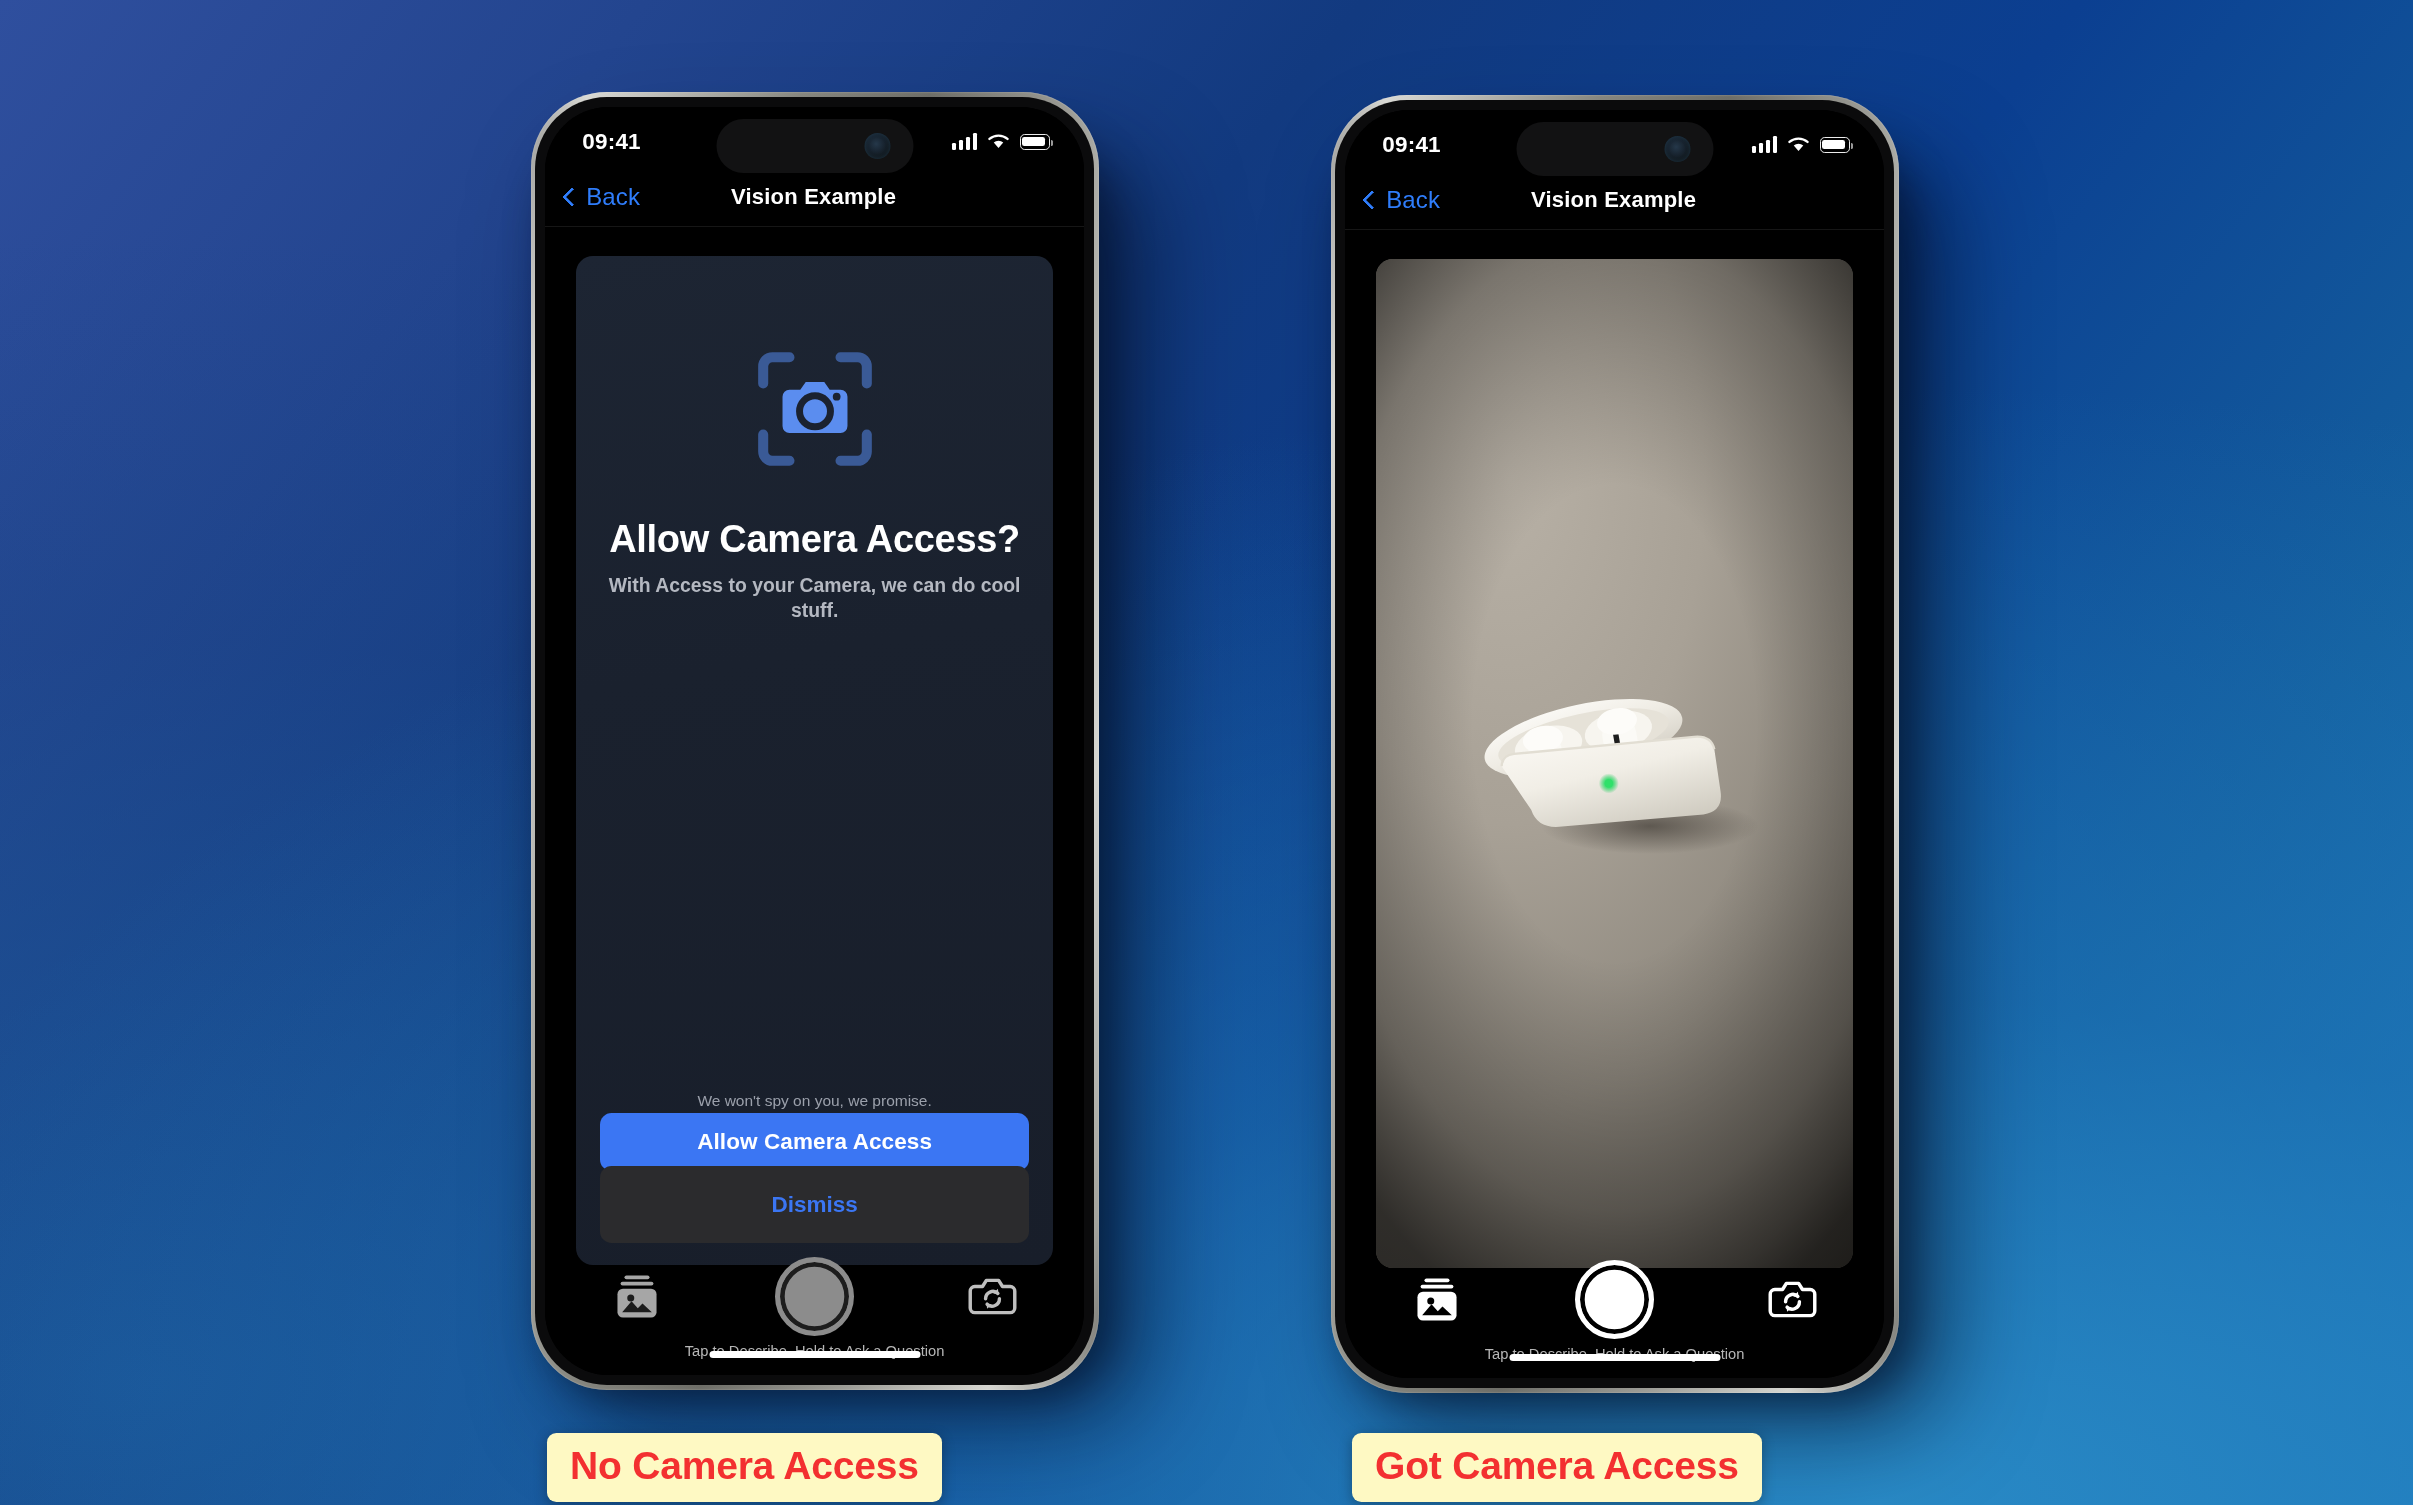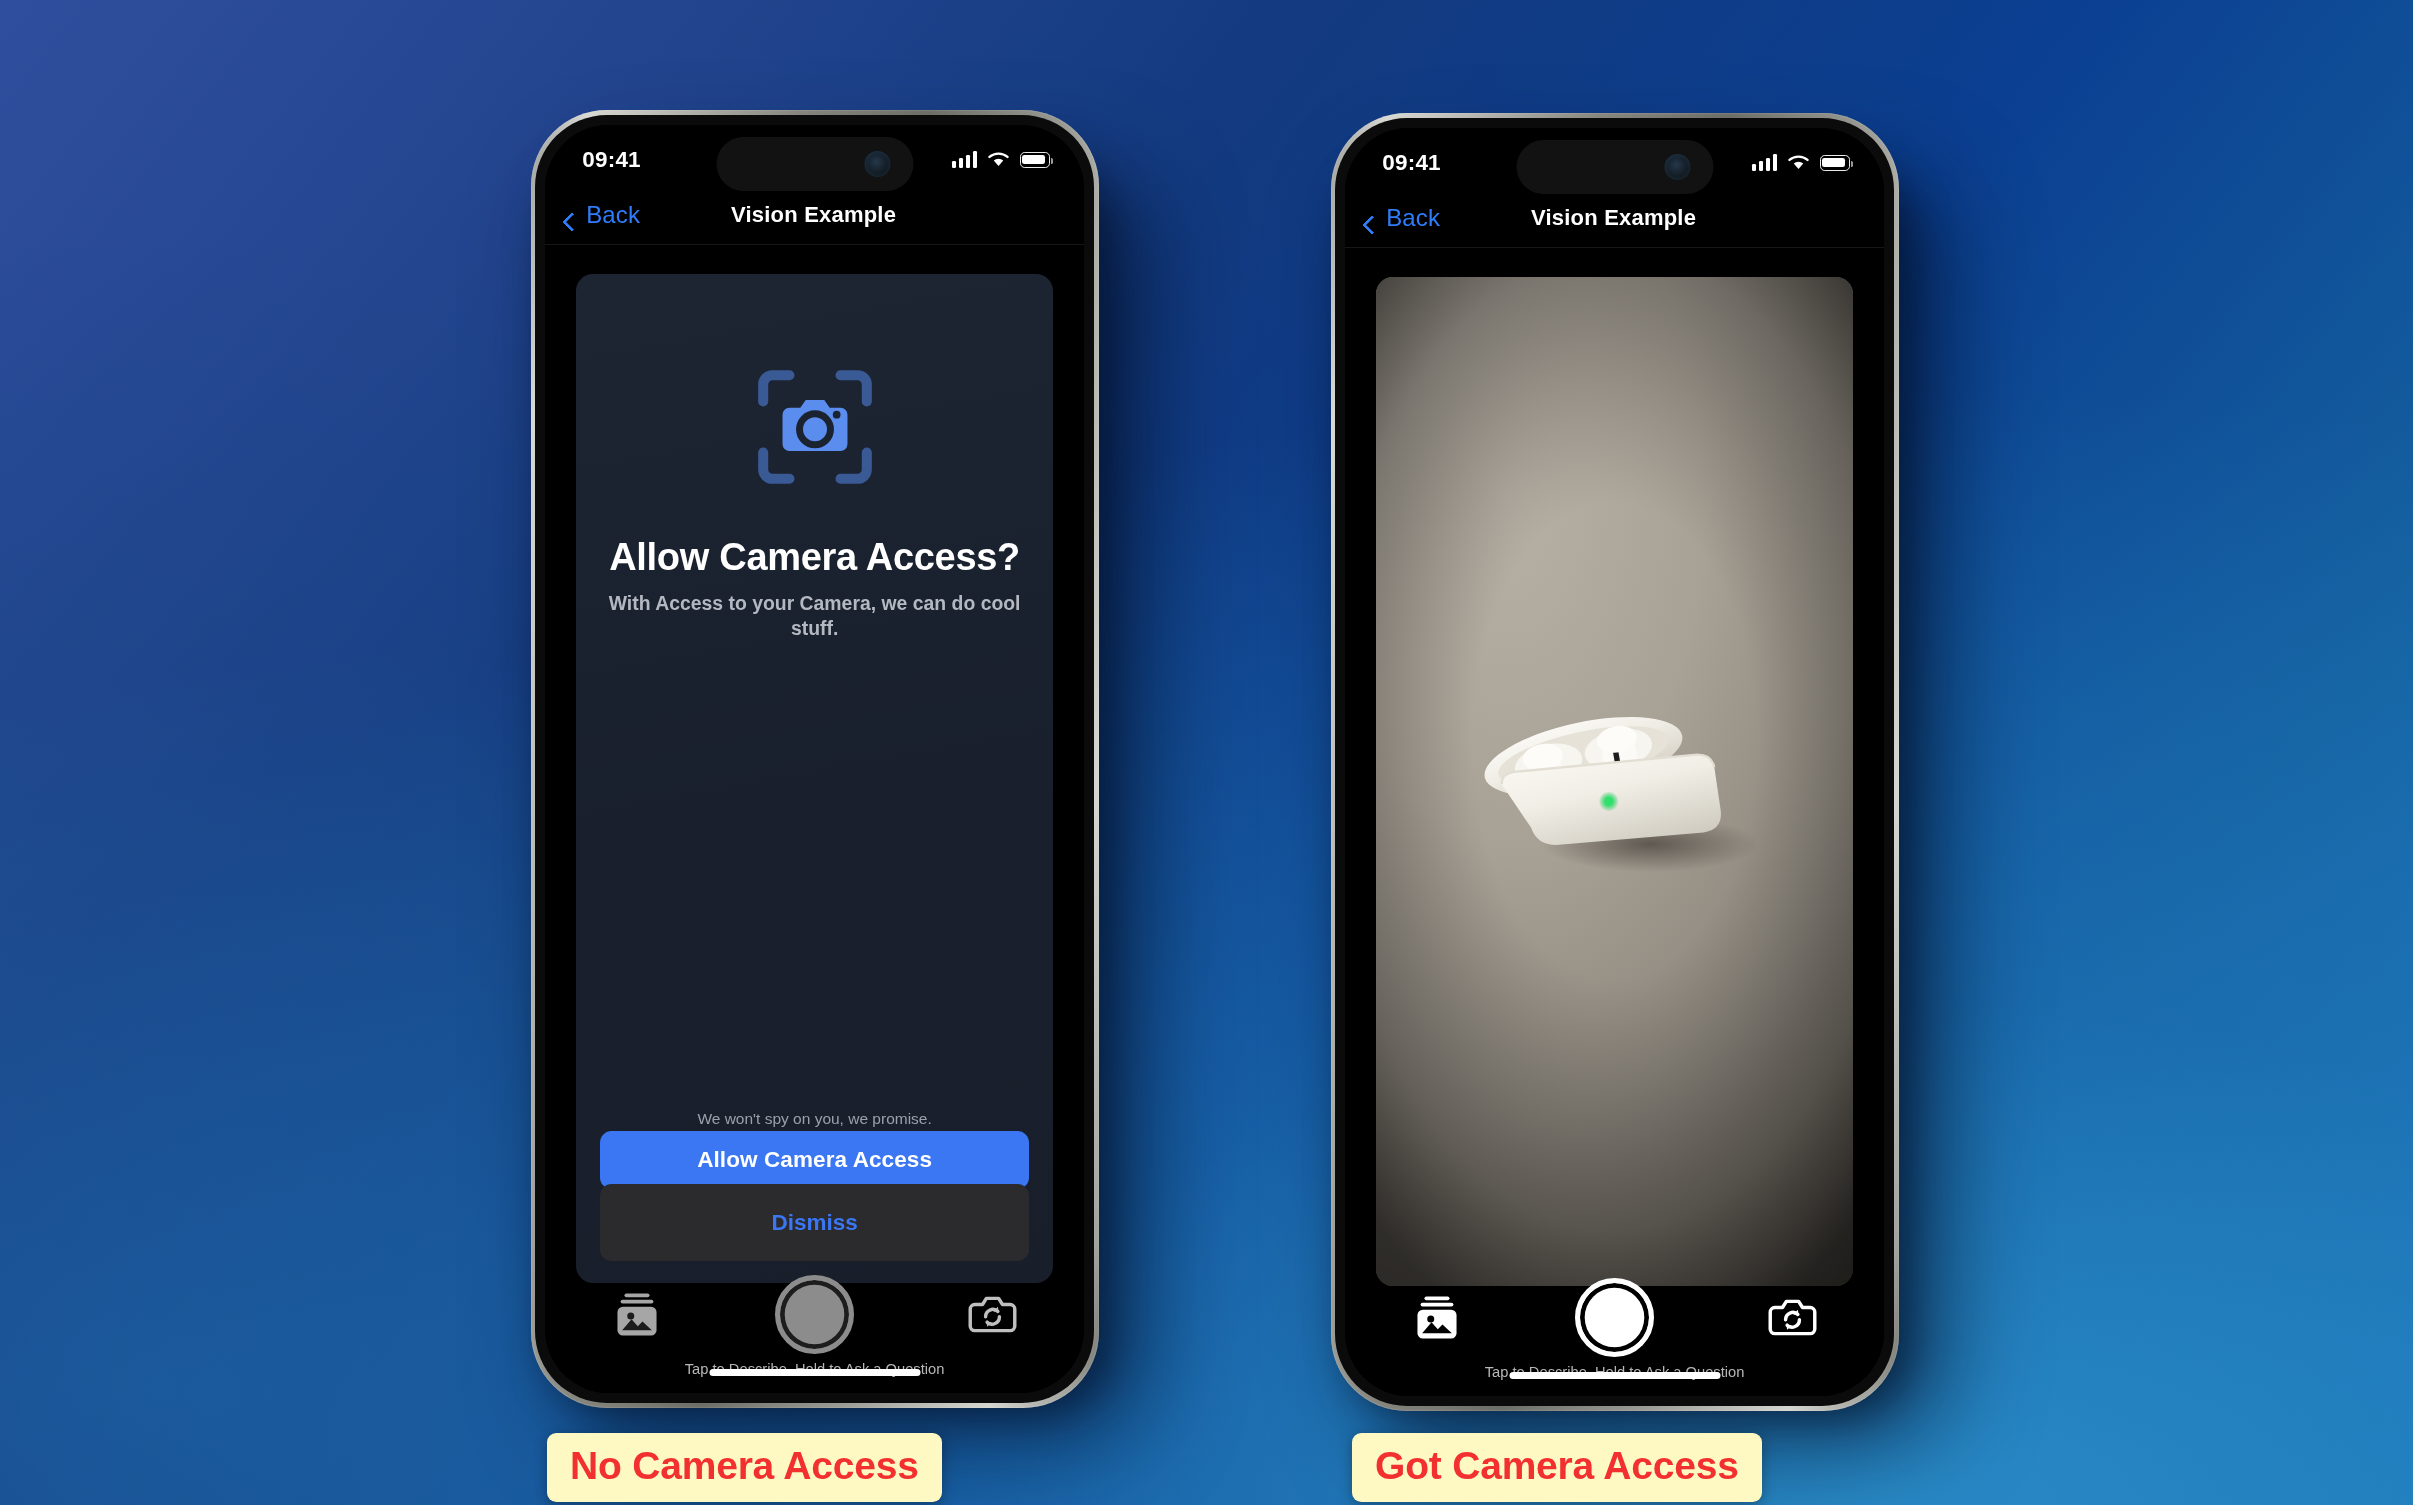--- a/index.html
+++ b/index.html
@@ -9,21 +9,21 @@
     background:
       radial-gradient(140% 120% at 78% 100%, rgba(42,140,200,0.95) 0%, rgba(30,117,184,0.55) 28%, rgba(0,0,0,0) 62%),
       radial-gradient(120% 110% at 6% 92%, rgba(27,88,153,0.85) 0%, rgba(20,70,130,0.25) 45%, rgba(0,0,0,0) 70%),
       linear-gradient(128deg, #2f4f9e 0%, #23458f 18%, #123a80 38%, #0b3f91 58%, #14609f 80%, #1e7bbd 100%);
     position:relative;
   }
 
   .stage { position:absolute; inset:0; }
 
   
-  .device { position:absolute;margin-top:18px; }
+  .device { position:absolute; }
   .device.left  { left:512px;  top:92px; width:606px;  height:1304px; }
   .device.right { left:1312px; top:95px; width:606px;  height:1304px; }
 
   .shadow {
     position:absolute; left:20px; top:34px; width:565px; height:1258px;
     border-radius:75px;
     box-shadow: 42px 34px 93px 6.2px rgba(3,16,42,0.60), 14px 12.4px 37px rgba(2,10,30,0.5);
   }
 
   .rail {
@@ -87,21 +87,21 @@
   }
   .batt::after{ content:""; position:absolute; right:-3.9px; top:4.7px; width:2.3px; height:6.2px;
     background:rgba(255,255,255,0.6); border-radius:0 1.6px 1.6px 0; }
   .batt i { display:block; height:9.3px; width:23px; margin-left:1.2px; background:#fff; border-radius:2.3px; }
 
   .navbar {
     height:59px; flex:0 0 59px; position:relative;
     display:flex; align-items:center; padding:0 20px;
     border-bottom:0.8px solid rgba(255,255,255,0.085);
   }
-  .back { display:flex; align-items:flex-end; gap:5.4px; color:#2f7dfb; }
+  .back { display:flex; align-items:center; gap:5.4px; color:#2f7dfb; }
   .back .chev { width:14px; height:14px; border-left:3.4px solid #2f7dfb; border-bottom:3.4px solid #2f7dfb;
                 transform:rotate(45deg); border-radius:1.6px; margin-right:1.6px; }
   .back .lbl { font-size:24px; font-weight:400; letter-spacing:0.1px; }
   .nav-title {
     position:absolute; left:0; right:2px; text-align:center;
     font-size:22px; font-weight:700; color:#fff; letter-spacing:0.2px; pointer-events:none;
   }
 
   .content { flex:1 1 auto; position:relative; }
 

